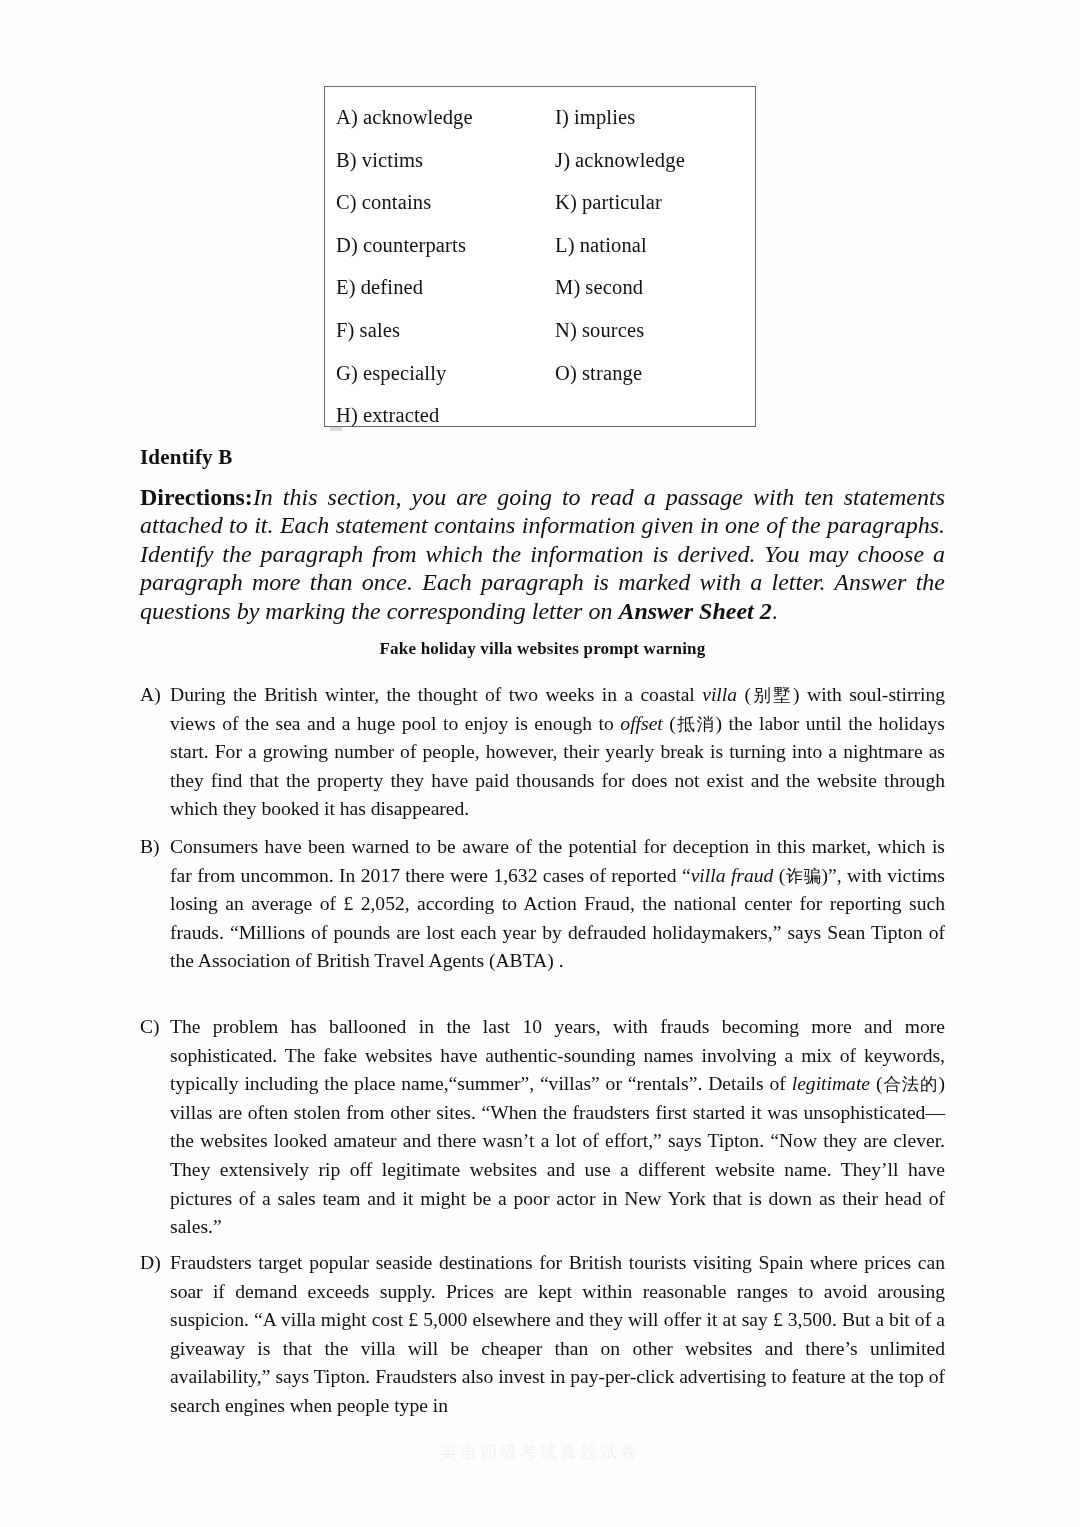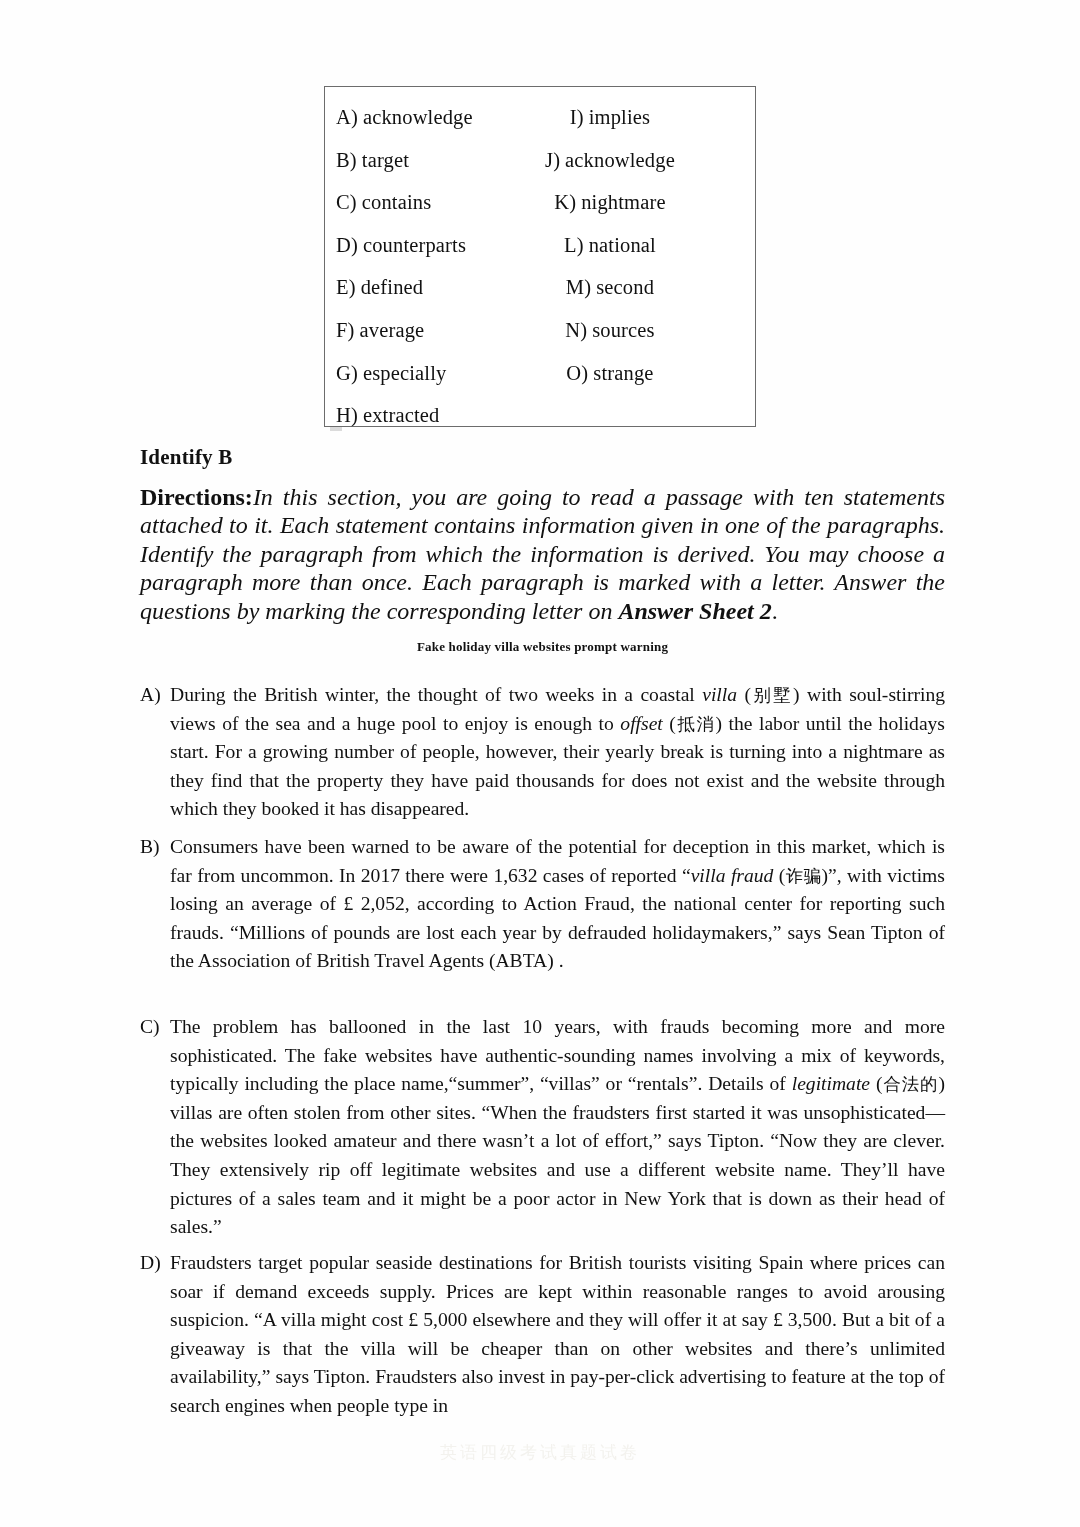--- a/index.html
+++ b/index.html
@@ -39,21 +39,21 @@
   .wordbank-inner {
     position: relative;
     width: 100%;
     height: 100%;
   }
   .wb-col {
     position: absolute;
     top: 9px;
   }
   .wb-col.left  { left: 11px;  }
-  .wb-col.right { left: 220px; text-align: center; }
+  .wb-col.right { left: 230px; }
   .wb-item {
     height: 42.6px;
     line-height: 42.6px;
     font-size: 20.5px;
     white-space: nowrap;
     letter-spacing: 0.15px;
   }
   .wb-letter { margin-right: 5px; }
 
   
@@ -96,21 +96,21 @@
     font-style: italic;
   }
   .directions .tail { font-style: normal; }
 
   .article-title {
     position: absolute;
     left: 140px;
     top: 639px;
     width: 805px;
     text-align: center;
-    font-size: 13px;
+    font-size: 17px;
     font-weight: bold;
     letter-spacing: 0.2px;
   }
 
   
   .para {
     position: absolute;
     left: 140px;
     width: 805px;
     font-size: 19.6px;
@@ -158,32 +158,32 @@
 </style>
 </head>
 <body>
 
 <div id="page">
 
   <div class="wordbank">
     <div class="wordbank-inner">
       <div class="wb-col left" id="wb-left">
           <div class="wb-item"><span class="wb-letter">A)</span><span>acknowledge</span></div>
-          <div class="wb-item"><span class="wb-letter">B)</span><span>target</span></div>
+          <div class="wb-item"><span class="wb-letter">B)</span><span>victims</span></div>
           <div class="wb-item"><span class="wb-letter">C)</span><span>contains</span></div>
           <div class="wb-item"><span class="wb-letter">D)</span><span>counterparts</span></div>
           <div class="wb-item"><span class="wb-letter">E)</span><span>defined</span></div>
-          <div class="wb-item"><span class="wb-letter">F)</span><span>average</span></div>
+          <div class="wb-item"><span class="wb-letter">F)</span><span>sales</span></div>
           <div class="wb-item"><span class="wb-letter">G)</span><span>especially</span></div>
           <div class="wb-item"><span class="wb-letter">H)</span><span>extracted</span></div>
         </div>
       <div class="wb-col right" id="wb-right">
           <div class="wb-item"><span class="wb-letter">I)</span><span>implies</span></div>
           <div class="wb-item"><span class="wb-letter">J)</span><span>acknowledge</span></div>
-          <div class="wb-item"><span class="wb-letter">K)</span><span>nightmare</span></div>
+          <div class="wb-item"><span class="wb-letter">K)</span><span>particular</span></div>
           <div class="wb-item"><span class="wb-letter">L)</span><span>national</span></div>
           <div class="wb-item"><span class="wb-letter">M)</span><span>second</span></div>
           <div class="wb-item"><span class="wb-letter">N)</span><span>sources</span></div>
           <div class="wb-item"><span class="wb-letter">O)</span><span>strange</span></div>
         </div>
     </div>
   </div>
   <div class="box-artifact"></div>
 
   <div class="section-head">Identify B</div>

